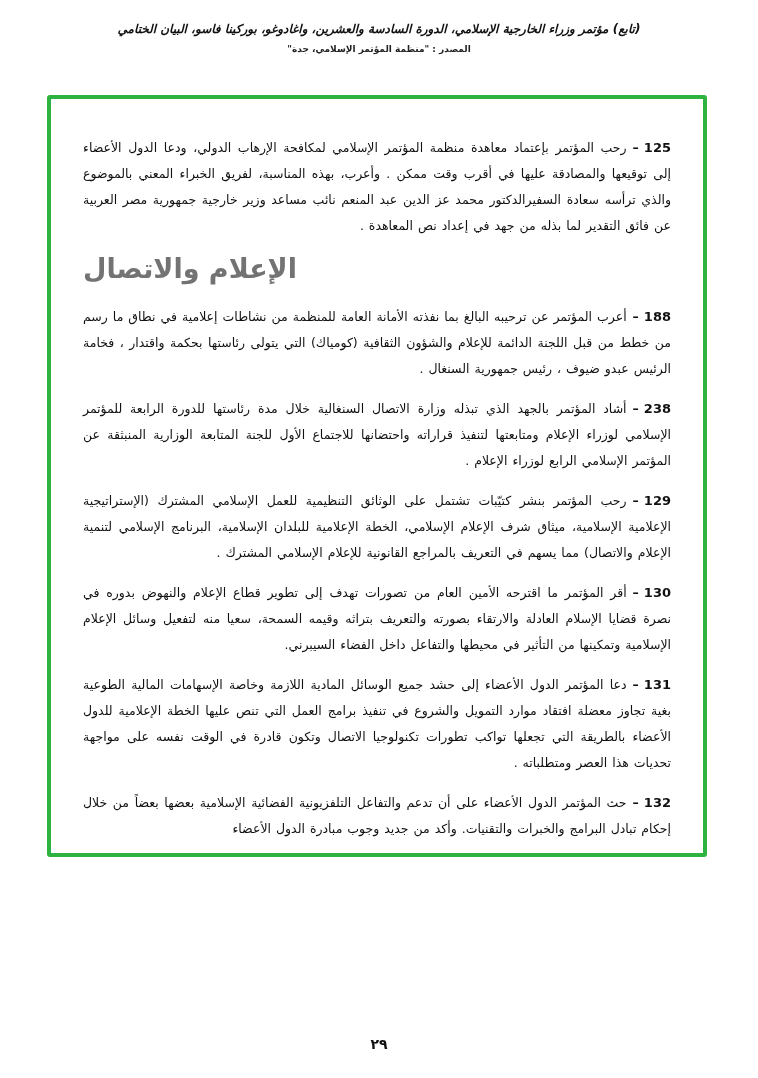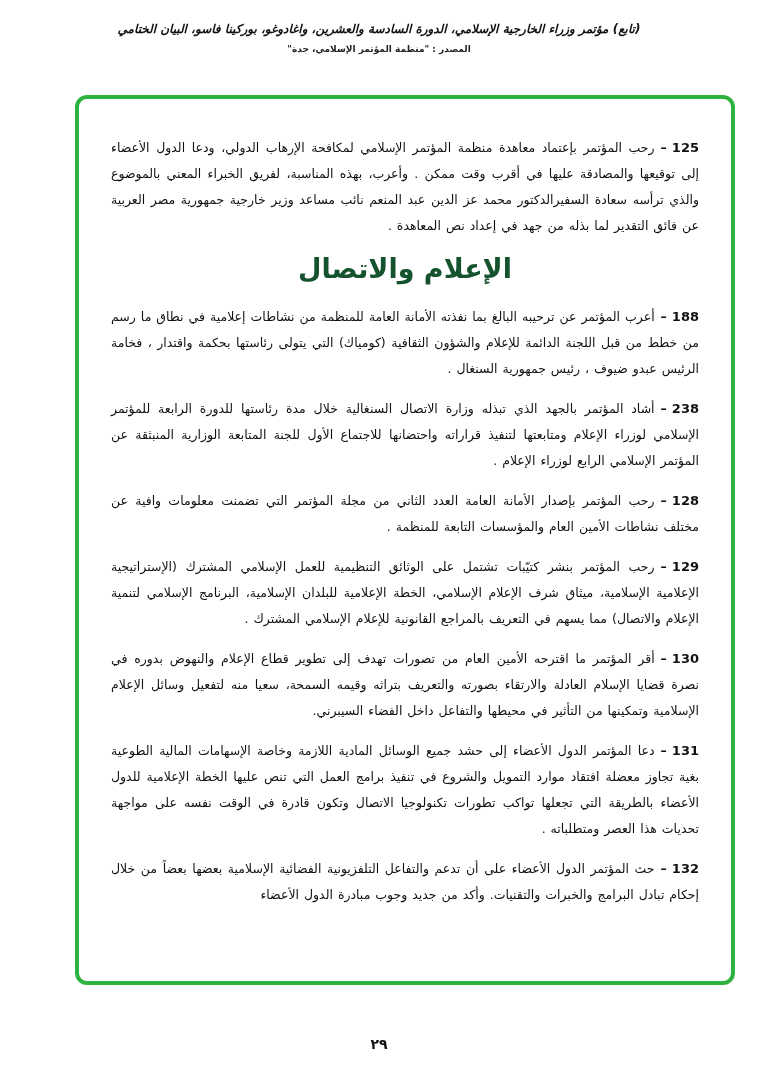--- a/index.html
+++ b/index.html
@@ -31,27 +31,26 @@
     font-size: 9px;
     font-weight: bold;
     margin-top: 6px;
     color: #222222;
   }
   .green-frame {
     position: absolute;
     left: 47px;
     top: 95px;
     width: 660px;
-    height: 890px;
+    height: 762px;
     box-sizing: border-box;
     border: 4px solid #2fb340;
-    border-radius: 12px;
+    border-radius: 3px;
     padding: 36px 32px 20px 32px;
     background: #ffffff;
-    margin-left: 28px;
   }
   .doc-content {
     direction: rtl;
   }
   .para {
     direction: rtl;
     text-align: justify;
     font-size: 12.5px;
     line-height: 26px;
     margin: 0 0 14px 0;
@@ -60,25 +59,25 @@
   .pnum {
     font-weight: bold;
     font-size: 13px;
   }
   .pdash {
     font-weight: bold;
     margin: 0 5px 0 6px;
   }
   .section-heading {
     direction: rtl;
-    text-align: center;
+    text-align: left;
     font-size: 27px;
     font-weight: bold;
     margin: 8px 0 20px 0;
-    color: #14532d;
+    color: #737373;
   }
   .page-number {
     position: absolute;
     bottom: 26px;
     left: 0;
     width: 100%;
     text-align: center;
     font-size: 14px;
     font-weight: bold;
     direction: rtl;
@@ -91,21 +90,20 @@
   <div class="header-line1">(تابع) مؤتمر وزراء الخارجية الإسلامي، الدورة السادسة والعشرين، واغادوغو، بوركينا فاسو، البيان الختامي</div>
   <div class="header-line2">المصدر :  "منظمة المؤتمر الإسلامي، جدة"</div>
 </div>
 
 <div class="green-frame">
   <div class="doc-content">
       <p class="para"><span class="pnum">125</span><span class="pdash">–</span><span class="ptext">رحب المؤتمر بإعتماد معاهدة منظمة المؤتمر الإسلامي لمكافحة الإرهاب الدولي، ودعا الدول الأعضاء إلى توقيعها والمصادقة عليها في أقرب وقت ممكن . وأعرب، بهذه المناسبة، لفريق الخبراء المعني بالموضوع والذي ترأسه سعادة السفيرالدكتور محمد عز الدين عبد المنعم نائب مساعد وزير خارجية جمهورية مصر العربية  عن فائق التقدير  لما بذله من جهد في إعداد نص المعاهدة .</span></p>
       <h2 class="section-heading">الإعلام والاتصال</h2>
       <p class="para"><span class="pnum">188</span><span class="pdash">–</span><span class="ptext">أعرب المؤتمر عن ترحيبه البالغ بما نفذته الأمانة العامة للمنظمة من نشاطات إعلامية في نطاق ما رسم من خطط من قبل اللجنة الدائمة للإعلام والشؤون الثقافية (كومياك) التي يتولى رئاستها بحكمة واقتدار ، فخامة الرئيس عبدو ضيوف ، رئيس جمهورية السنغال .</span></p>
       <p class="para"><span class="pnum">238</span><span class="pdash">–</span><span class="ptext">أشاد المؤتمر بالجهد الذي تبذله وزارة الاتصال السنغالية خلال مدة رئاستها للدورة الرابعة للمؤتمر الإسلامي لوزراء الإعلام ومتابعتها لتنفيذ قراراته واحتضانها للاجتماع الأول للجنة المتابعة الوزارية المنبثقة عن المؤتمر الإسلامي الرابع لوزراء الإعلام .</span></p>
-      <p class="para"><span class="pnum">128</span><span class="pdash">–</span><span class="ptext">رحب المؤتمر بإصدار الأمانة العامة العدد الثاني من مجلة المؤتمر التي تضمنت  معلومات وافية عن مختلف نشاطات الأمين العام والمؤسسات التابعة للمنظمة .</span></p>
       <p class="para"><span class="pnum">129</span><span class="pdash">–</span><span class="ptext">رحب المؤتمر بنشر كتيّبات تشتمل على الوثائق التنظيمية للعمل الإسلامي المشترك (الإستراتيجية الإعلامية الإسلامية، ميثاق شرف الإعلام الإسلامي، الخطة الإعلامية للبلدان الإسلامية، البرنامج الإسلامي لتنمية الإعلام والاتصال) مما يسهم في التعريف بالمراجع القانونية للإعلام الإسلامي المشترك .</span></p>
       <p class="para"><span class="pnum">130</span><span class="pdash">–</span><span class="ptext">أقر المؤتمر ما اقترحه الأمين العام من تصورات تهدف إلى تطوير قطاع الإعلام والنهوض بدوره في نصرة قضايا الإسلام العادلة والارتقاء بصورته والتعريف بتراثه وقيمه السمحة، سعيا منه لتفعيل وسائل الإعلام الإسلامية وتمكينها من التأثير في محيطها والتفاعل داخل الفضاء السيبرني.</span></p>
       <p class="para"><span class="pnum">131</span><span class="pdash">–</span><span class="ptext">دعا المؤتمر الدول الأعضاء إلى حشد جميع الوسائل المادية اللازمة وخاصة الإسهامات المالية الطوعية بغية تجاوز معضلة افتقاد موارد التمويل والشروع في تنفيذ برامج العمل التي تنص عليها الخطة الإعلامية للدول الأعضاء بالطريقة التي تجعلها تواكب تطورات تكنولوجيا الاتصال وتكون قادرة في الوقت نفسه على مواجهة تحديات هذا العصر ومتطلباته .</span></p>
       <p class="para"><span class="pnum">132</span><span class="pdash">–</span><span class="ptext">حث المؤتمر الدول الأعضاء على أن تدعم والتفاعل التلفزيونية الفضائية الإسلامية بعضها بعضاً من خلال إحكام تبادل البرامج والخبرات والتقنيات. وأكد  من جديد وجوب مبادرة الدول الأعضاء</span></p>
     </div>
 </div>
 
 <div class="page-number">٢٩</div>
 
 </body></html>

